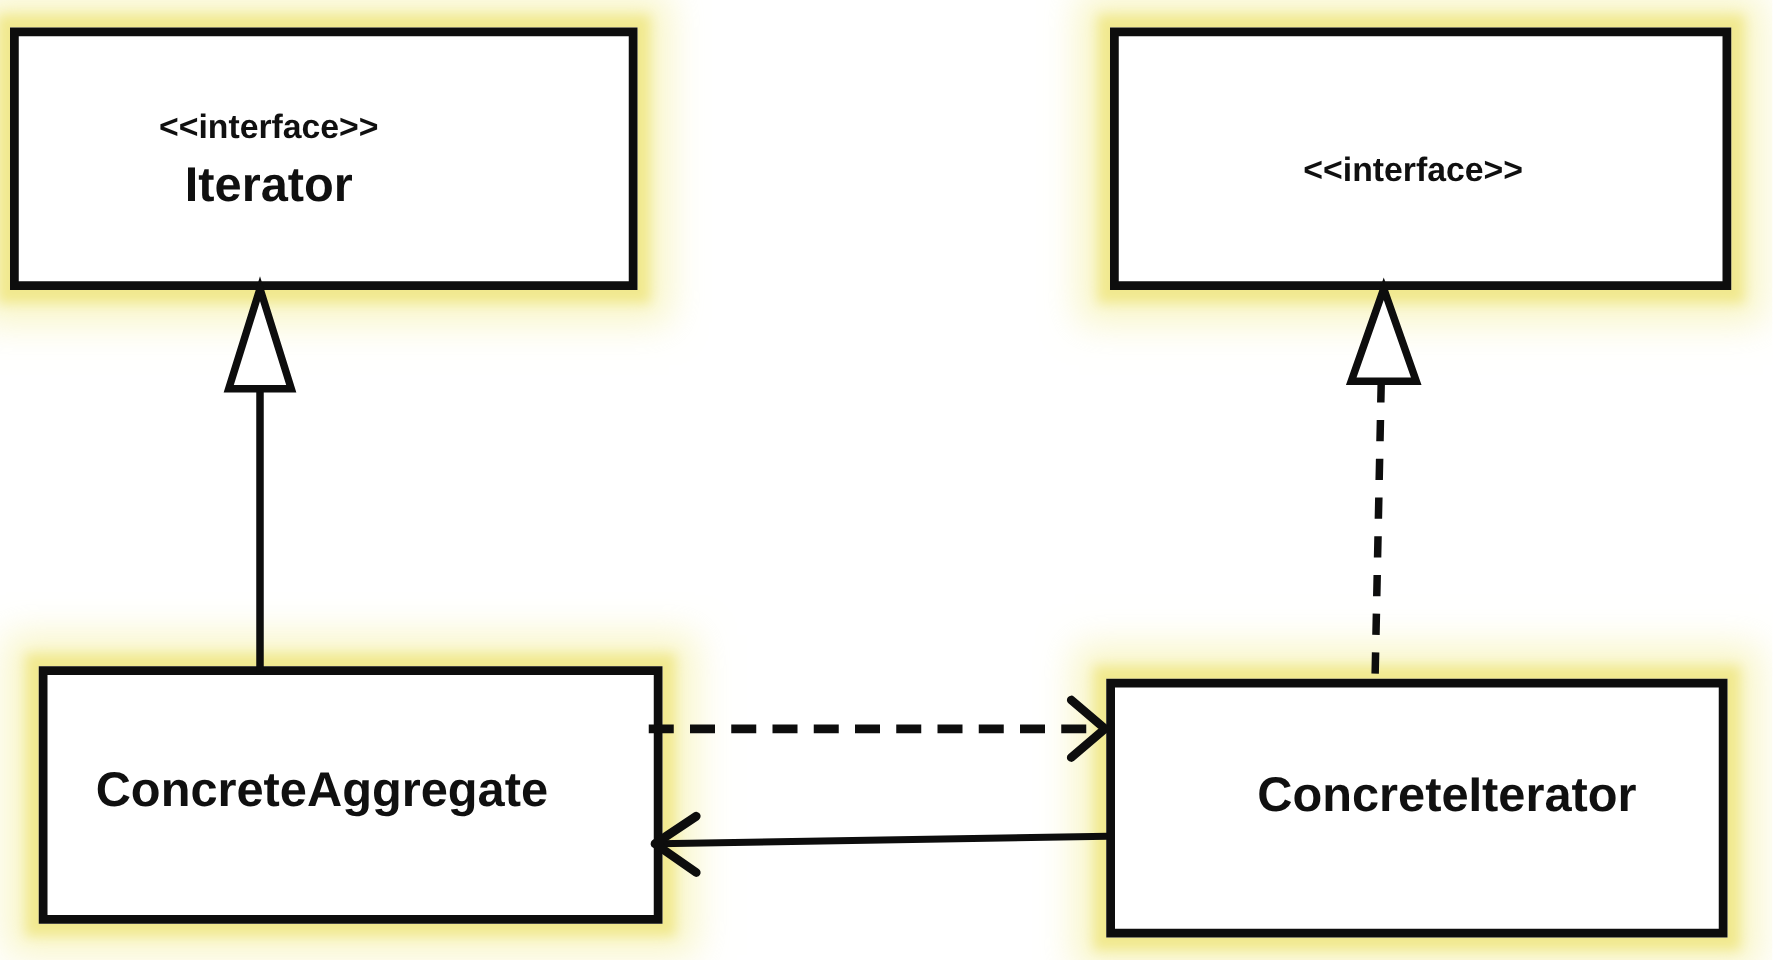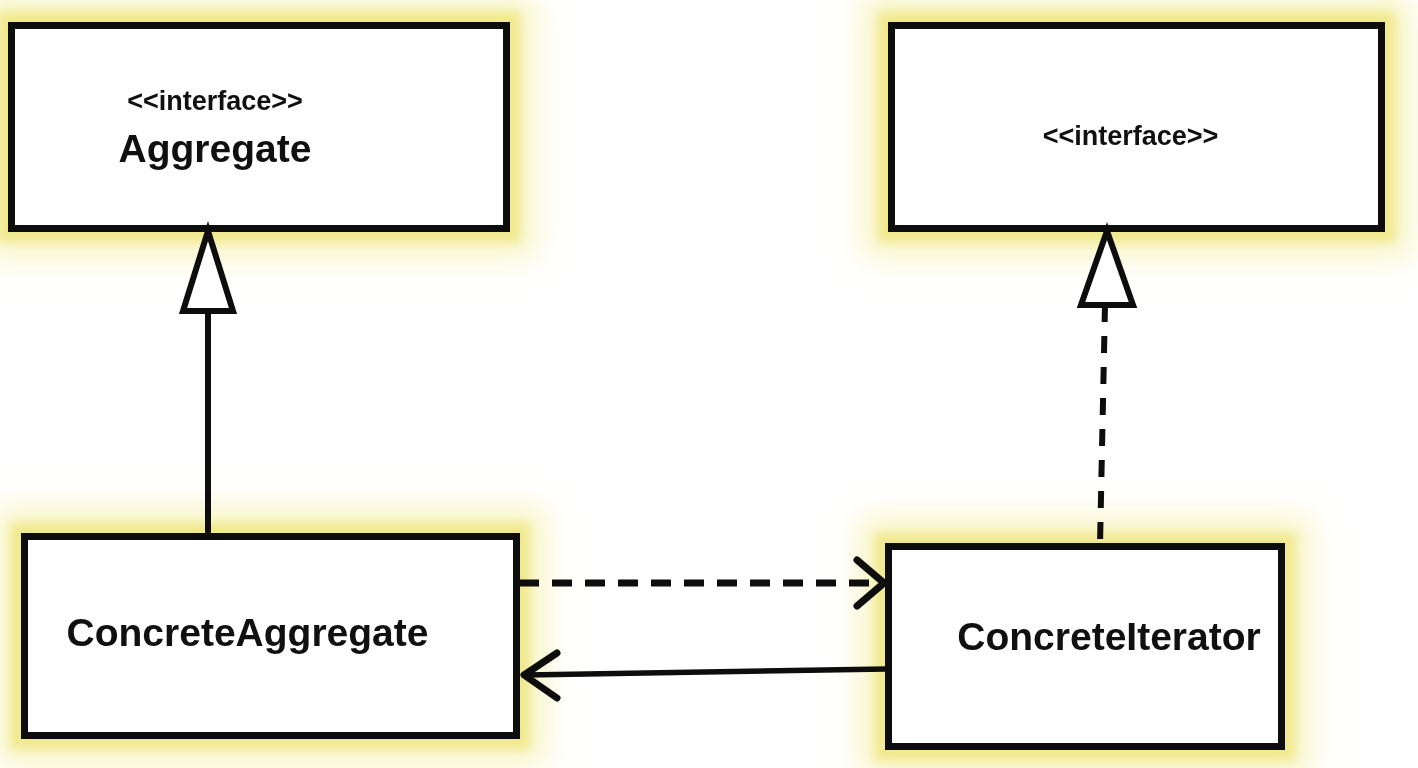--- a/index.html
+++ b/index.html
@@ -42,22 +42,22 @@
   .stereotype:empty { display: none; }
   .class-name {
     font-size: 39px;
     font-weight: 700;
     line-height: 1.2;
     margin-top: 9px;
   }
   
   #box-aggregate          { left: 8px;   top: 22px;  width: 502px; height: 210px; }
   #box-iterator           { left: 888px; top: 22px;  width: 497px; height: 210px; }
-  #box-concrete-aggregate { left: 21px;  top: 533px; width: 499px; height: 206px; }
-  #box-concrete-iterator  { left: 885px; top: 543px; width: 400px; height: 207px; }
+  #box-concrete-aggregate { left: 31px;  top: 533px; width: 499px; height: 206px; }
+  #box-concrete-iterator  { left: 885px; top: 543px; width: 497px; height: 207px; }
   
   #box-aggregate .labels          { transform: translate(-44px, 2px); }
   #box-iterator .labels           { transform: translate(-6px, 10px); }
   #box-concrete-aggregate .labels { transform: translate(-23px, -7px); }
   #box-concrete-iterator .labels  { transform: translate(24px, -14px); }
   .connectors {
     position: absolute;
     left: 0;
     top: 0;
     width: 1418px;
@@ -67,21 +67,21 @@
   }
 </style>
 </head>
 <body>
 
 <div class="canvas">
 
   <div class="class-box" id="box-aggregate">
     <div class="labels">
       <div class="stereotype">&lt;&lt;interface&gt;&gt;</div>
-      <div class="class-name">Aggregate</div>
+      <div class="class-name">Iterator</div>
     </div>
   </div>
 
   <div class="class-box" id="box-iterator">
     <div class="labels">
       <div class="stereotype">&lt;&lt;interface&gt;&gt;</div>
     </div>
   </div>
 
   <div class="class-box" id="box-concrete-aggregate">

